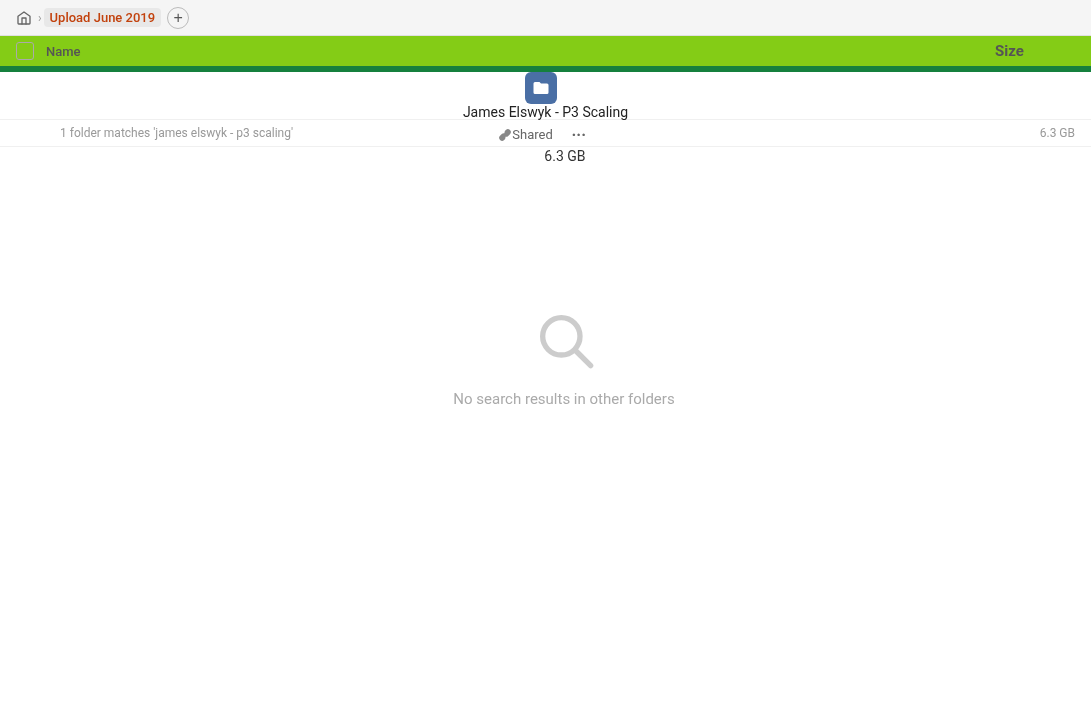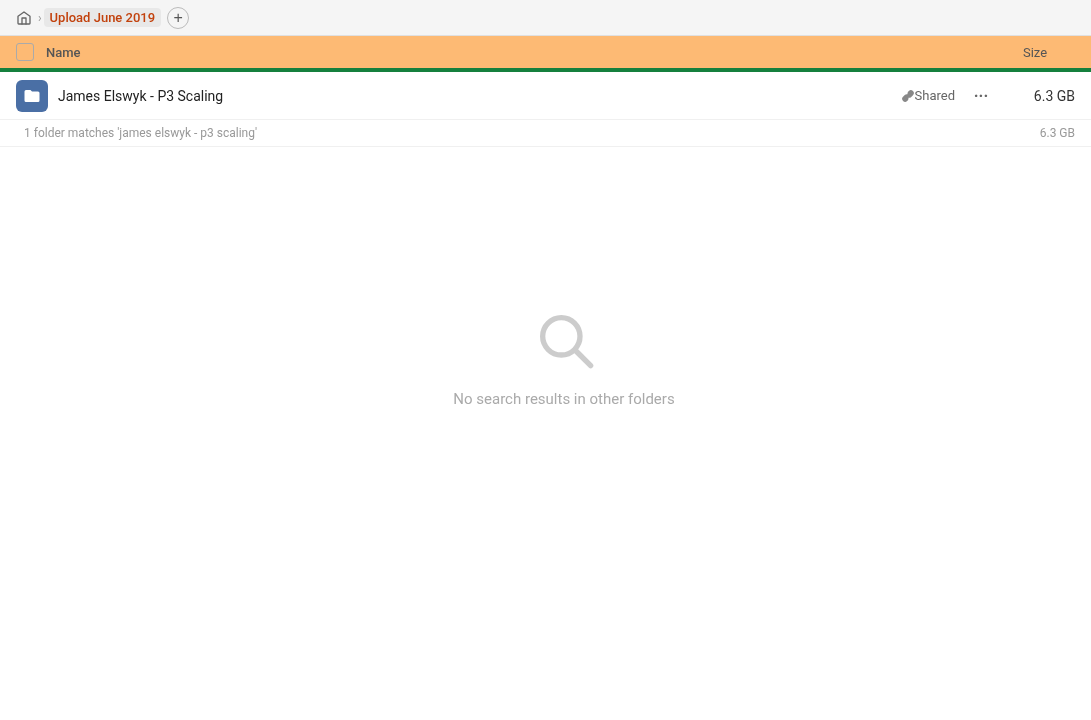--- a/index.html
+++ b/index.html
@@ -74,58 +74,59 @@
       margin-left: 6px;
       line-height: 1;
     }
 
     
     .table-header {
       display: flex;
       align-items: center;
       padding: 0 16px;
       height: 36px;
-      border-bottom: 4px solid #15803d;
-      background: #fdba74;
+      border-bottom: 6px solid #15803d;
+      background: #84cc16;
     }
 
     .header-checkbox {
       width: 18px;
       height: 18px;
       border: 1.5px solid #aaa;
       border-radius: 3px;
       margin-right: 12px;
       flex-shrink: 0;
       cursor: pointer;
     }
 
     .header-name {
       flex: 1;
       font-size: 13px;
       color: #555;
       font-weight: 500;
     }
 
     .header-size {
-      font-size: 13px;
-      color: #555;
-      font-weight: 400;
+      font-size: 15px;
+      color: #555;
+      font-weight: 700;
       width: 80px;
-      text-align: center;
+      text-align: left;
     }
 
     
     .file-row {
       display: flex;
       align-items: center;
       padding: 0 16px;
       height: 48px;
       border-bottom: 1px solid #f0f0f0;
       background: #fff;
       cursor: pointer;
+      flex-direction: column;
     }
 
     .file-icon {
       width: 32px;
       height: 32px;
       border-radius: 6px;
       background: #4a6fa5;
       display: flex;
       align-items: center;
       justify-content: center;
@@ -182,21 +183,21 @@
       width: 80px;
       text-align: right;
       font-size: 14px;
       color: #333;
     }
 
     
     .match-line {
       display: flex;
       align-items: center;
-      padding: 6px 16px 6px 24px;
+      padding: 6px 16px 6px 60px;
       background: #fff;
       border-bottom: 1px solid #f0f0f0;
     }
 
     .match-text {
       flex: 1;
       font-size: 12px;
       color: #999;
     }
 

